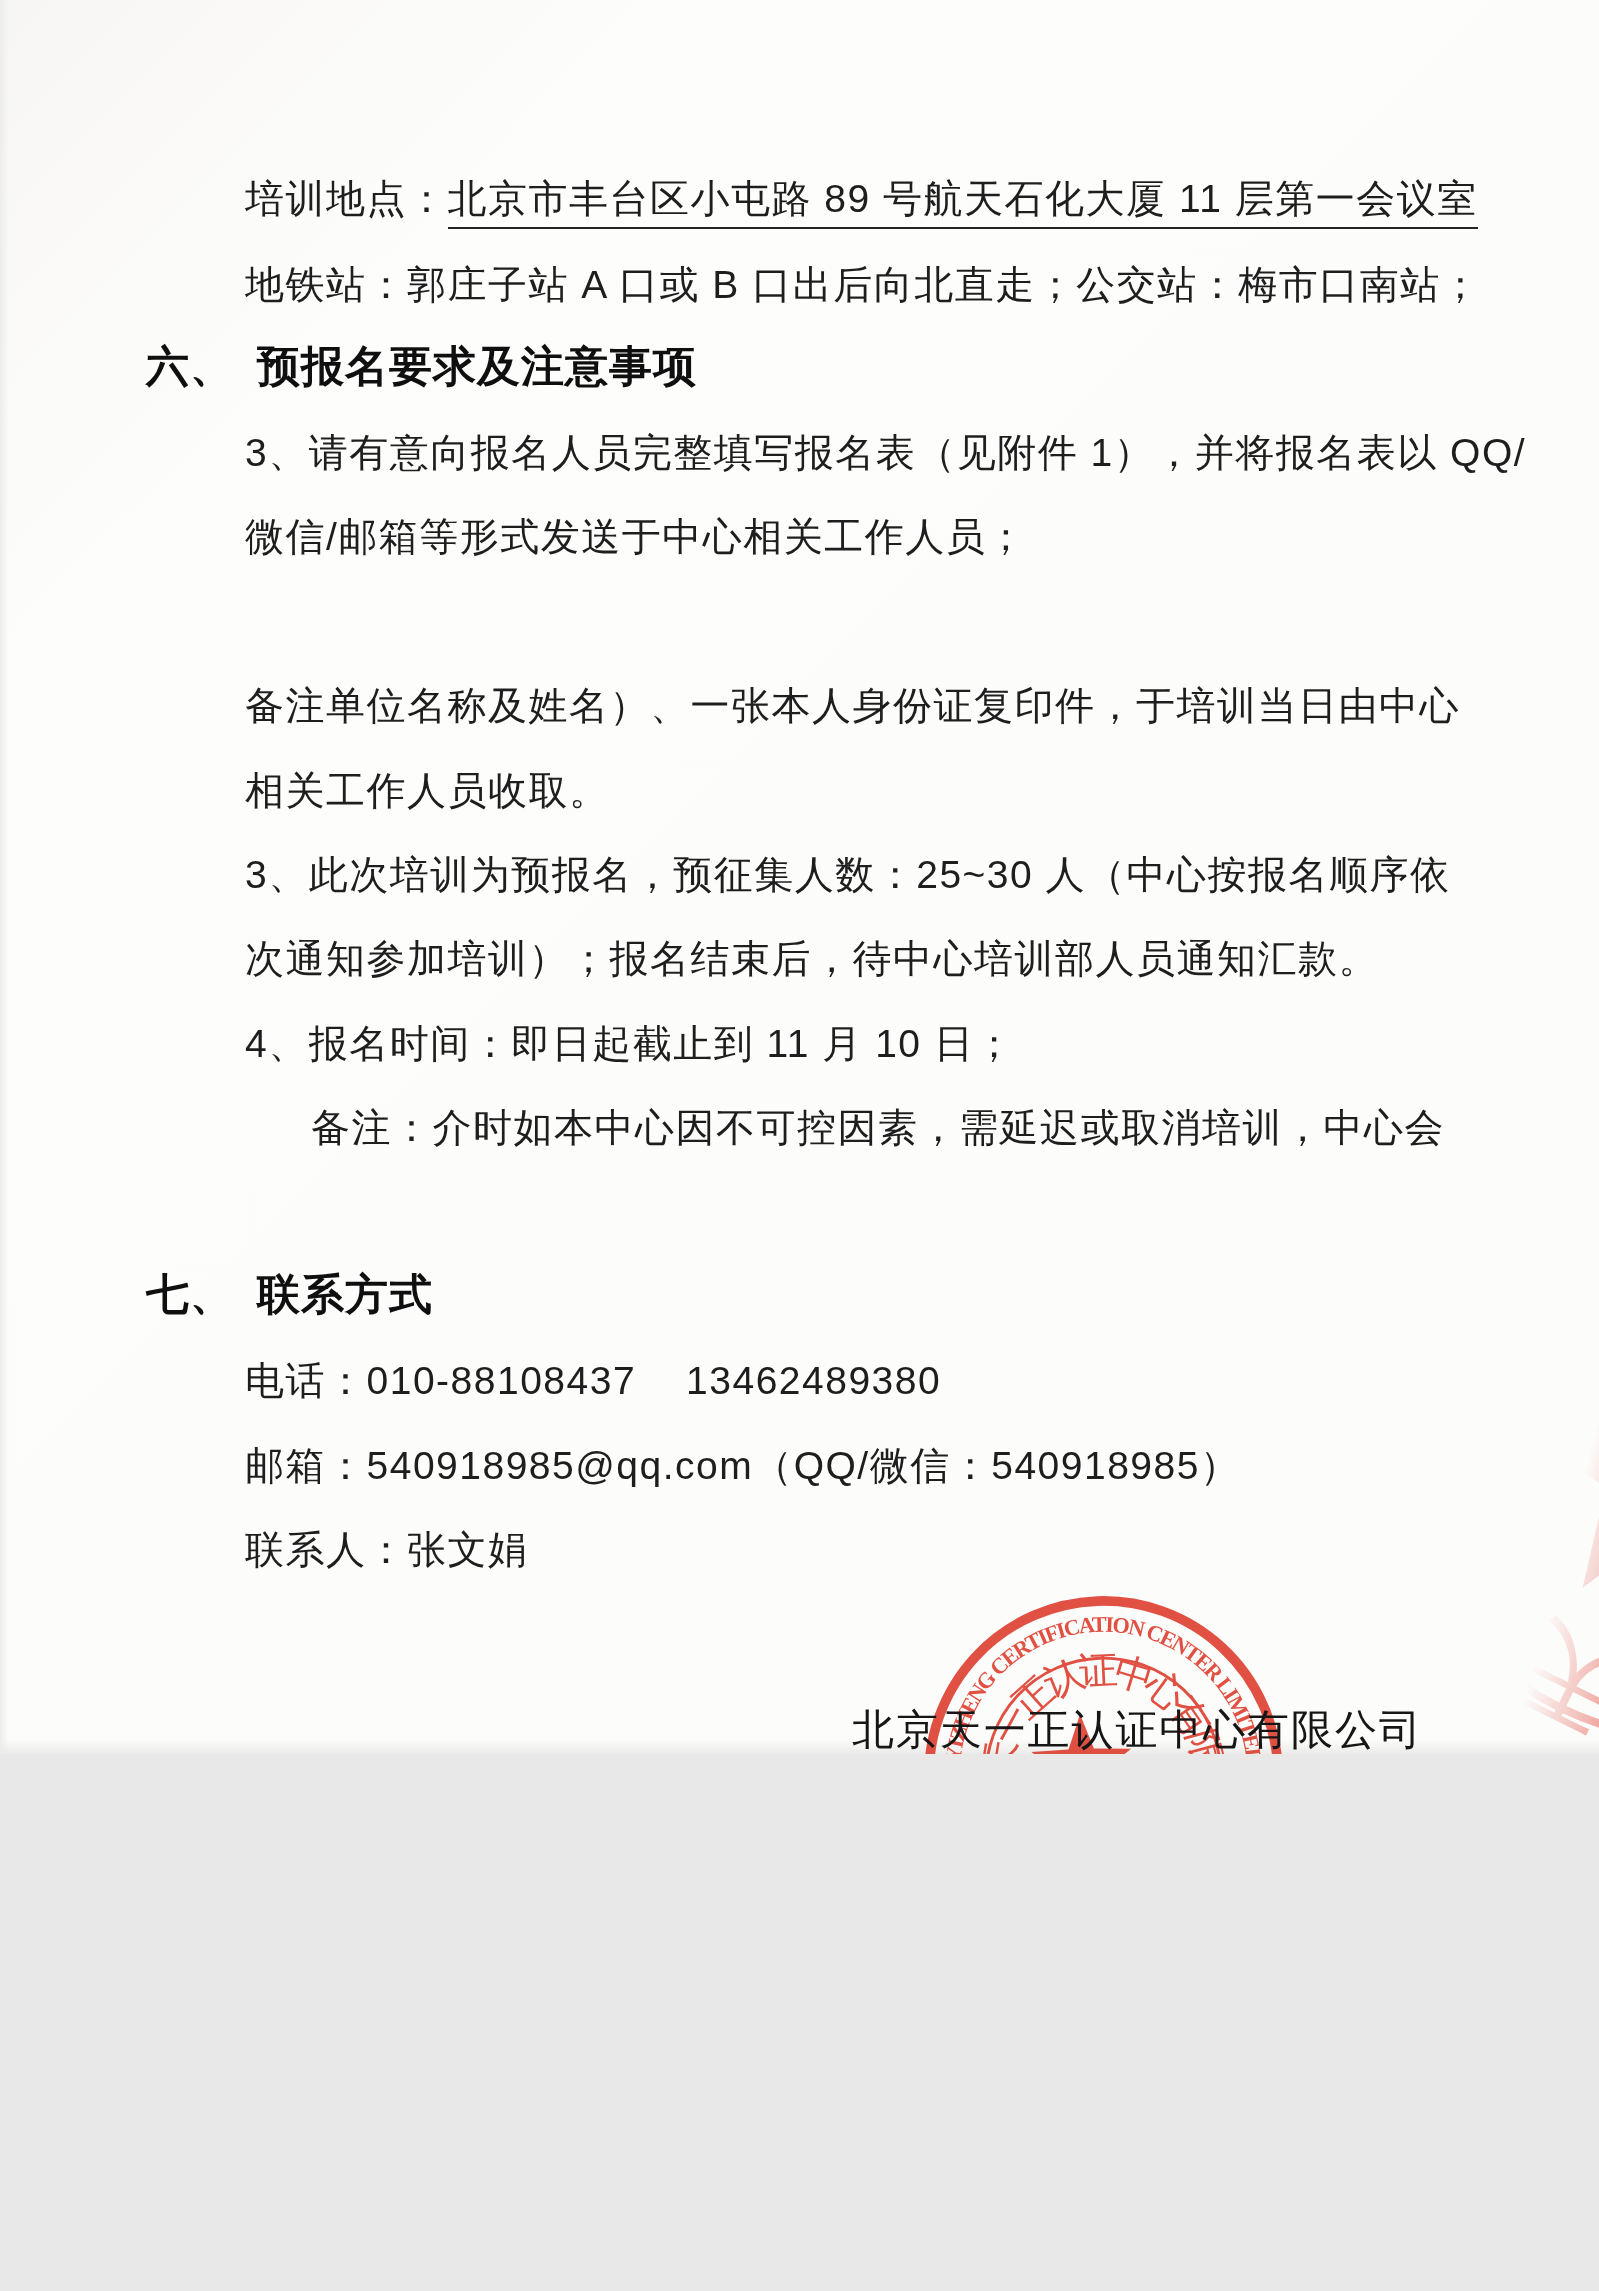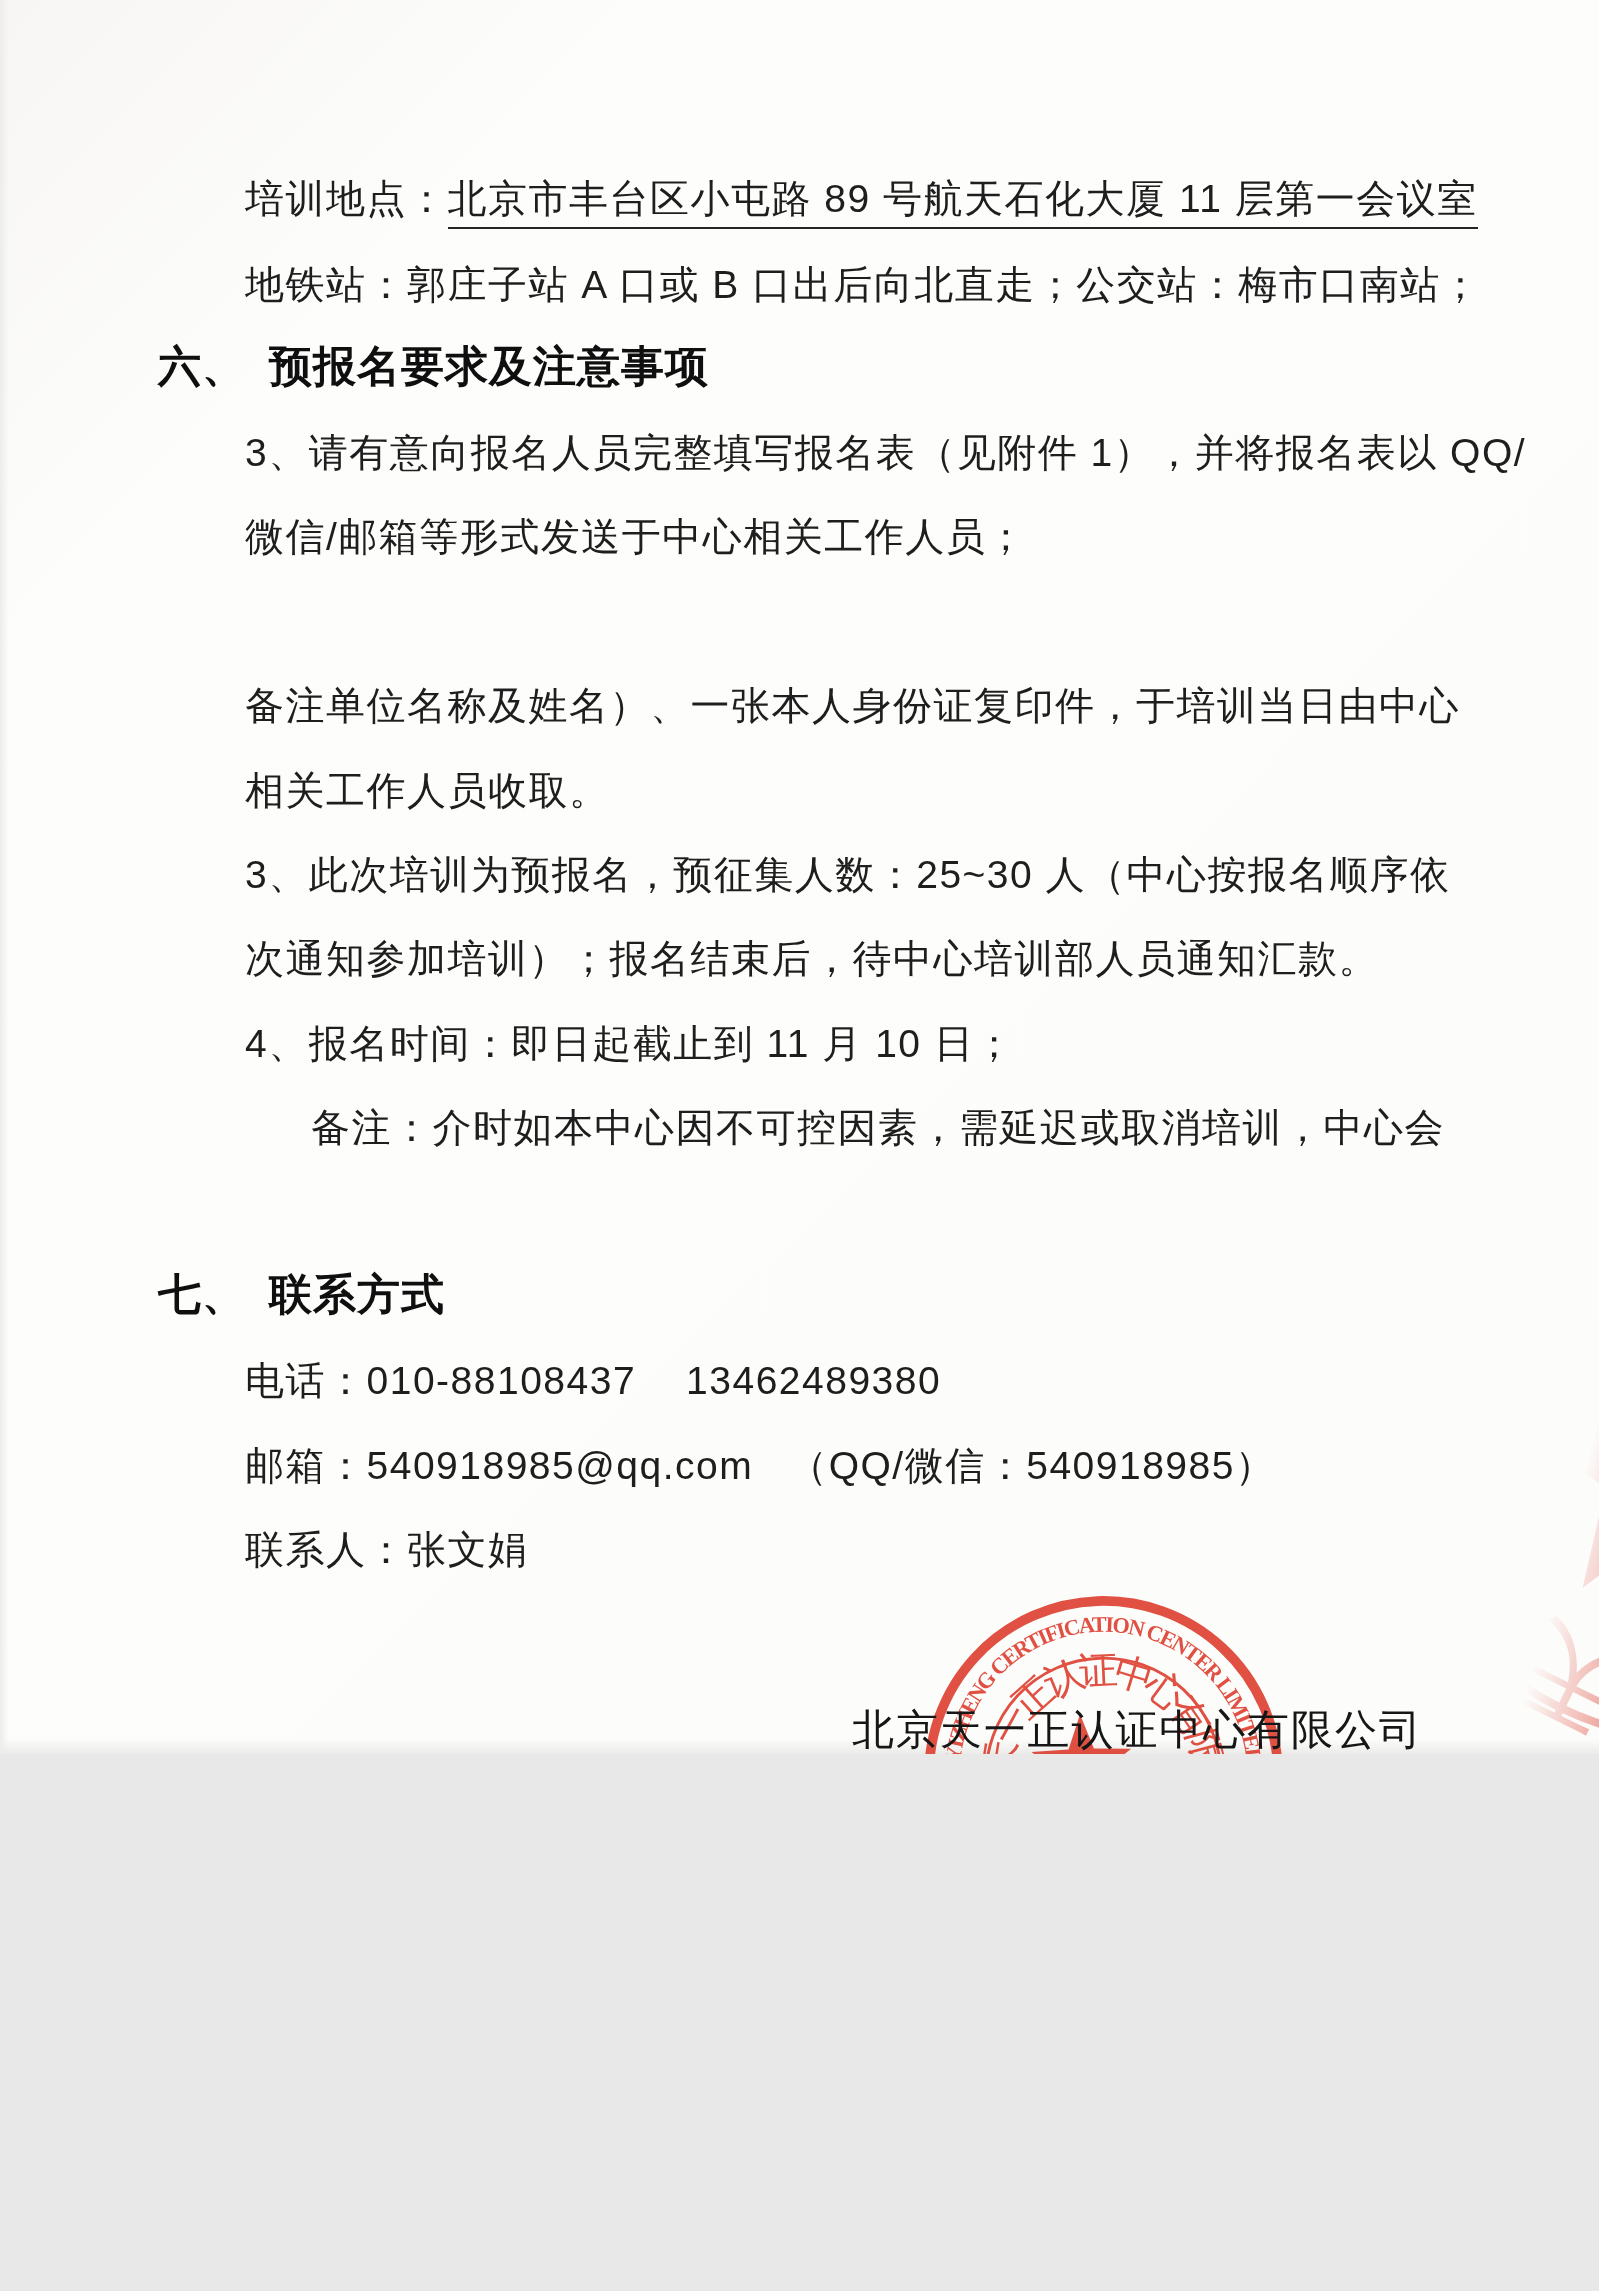--- a/index.html
+++ b/index.html
@@ -24,30 +24,29 @@
     white-space:nowrap;
     color:#1e1e1e;
   }
   .header{
     left:146px;
     font-size:43px;
     font-weight:700;
     color:#0f0f0f;
     letter-spacing:1px;
     font-family:"Liberation Serif","DejaVu Serif",serif;
-    margin-left:12px;
   }
   .header .sec-title{margin-left:23px;}
   .underlined{
     border-bottom:2.9px solid #262626;
     padding-bottom:6.8px;
   }
   .indent1{left:311px;text-align:center;}
   .phone2{margin-left:50px;}
-  .email-extra{margin-left:35px;}
+  .email-extra{}
   .sig{
     position:absolute;
     white-space:nowrap;
     color:#161616;
     letter-spacing:1.9px;
   }
   #company-name{left:852px;top:1702px;font-size:42px;}
   #issue-date{left:953px;top:1788px;font-size:41px;letter-spacing:2.9px;}
   .stamp{position:absolute;pointer-events:none;}
   #main-stamp{left:895px;top:1567px;opacity:.88;}

